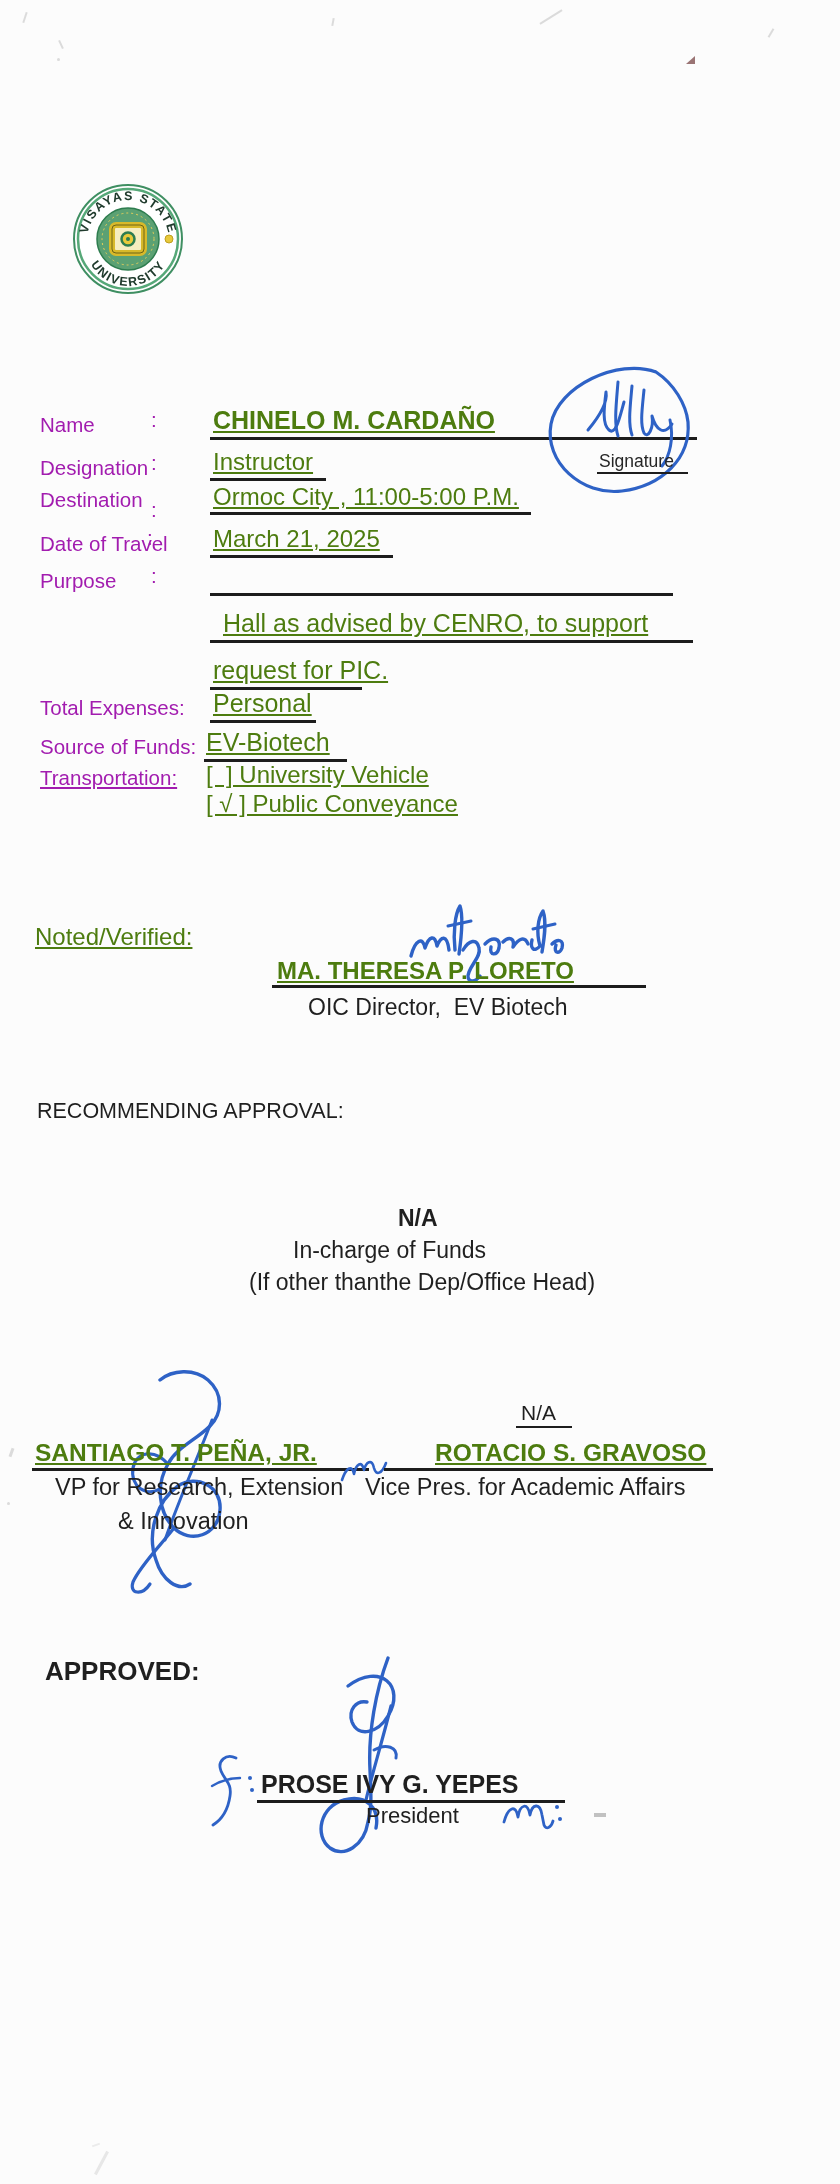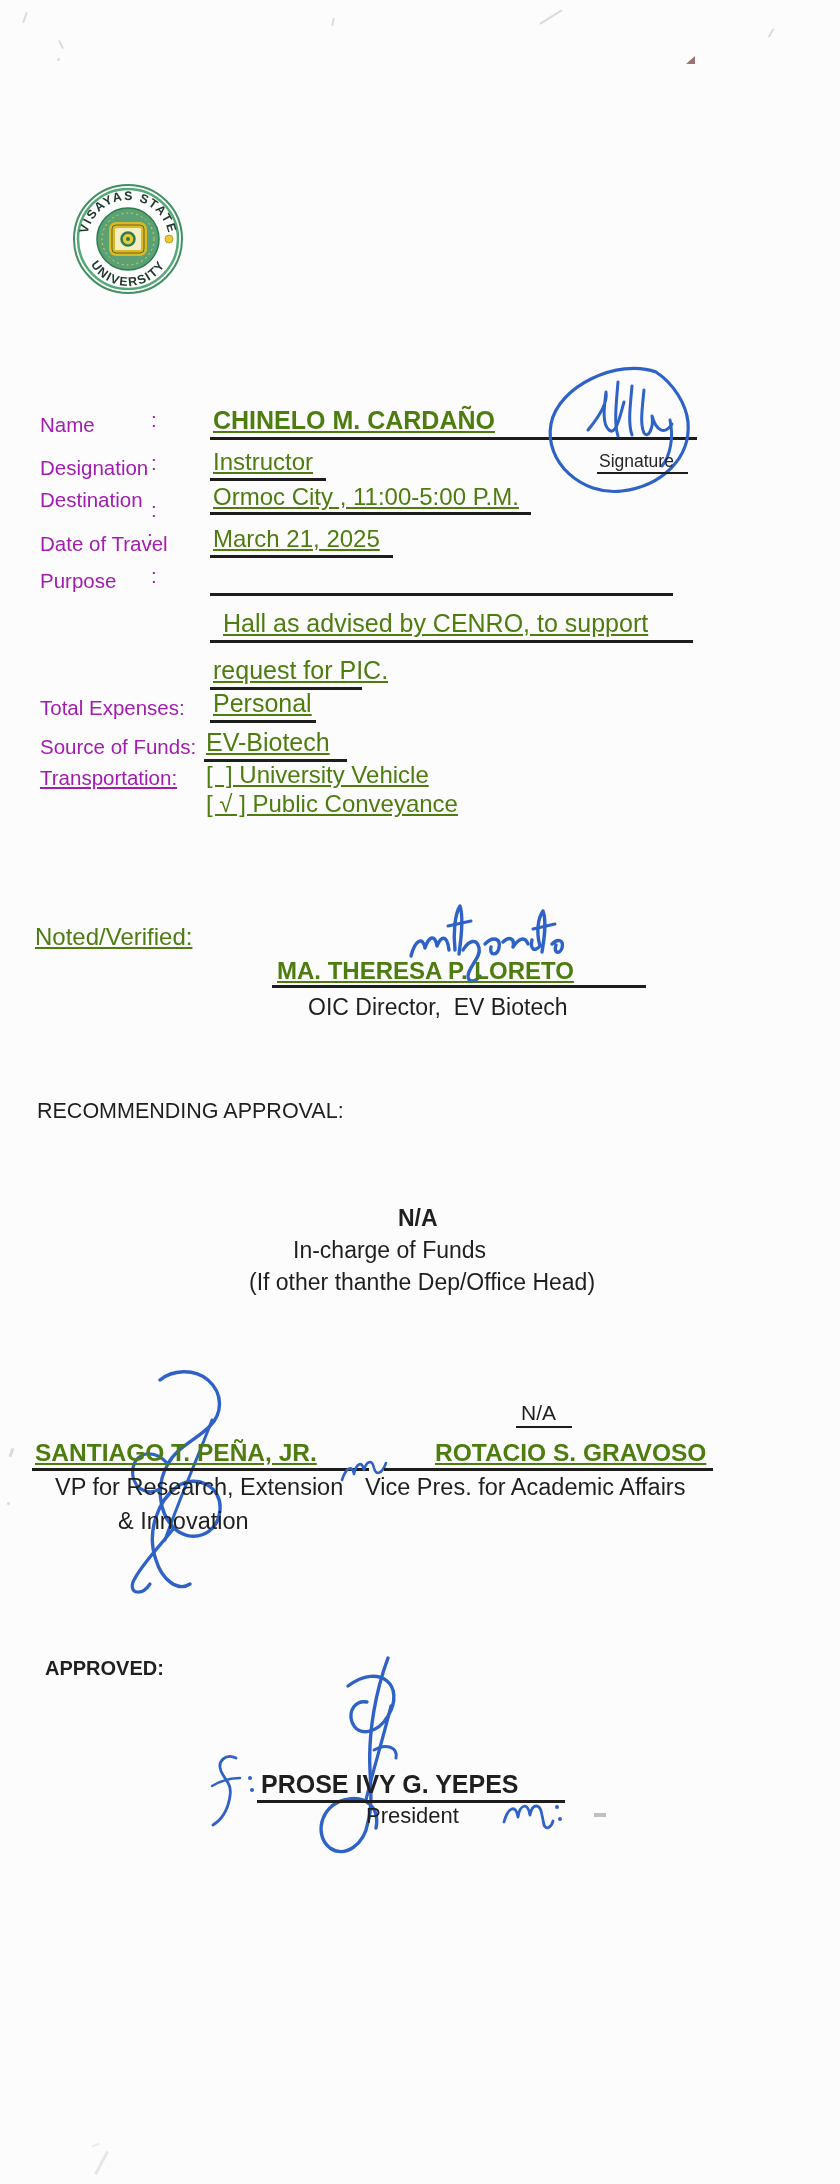--- a/index.html
+++ b/index.html
@@ -139,21 +139,21 @@
 
   <div class="abs" style="left:521px;top:1402px;font-size:21px;">N/A</div>
   <div class="rule" style="left:516px;top:1426px;width:56px;height:2px;"></div>
   <div class="abs val b" style="left:389px;top:1440px;font-size:24.5px;margin-left:46px;">ROTACIO S. GRAVOSO</div>
   <div class="rule" style="left:384px;top:1468px;width:329px;height:3px;"></div>
   <div class="abs" style="left:352px;top:1475px;font-size:23.5px;margin-left:13px;">Vice Pres. for Academic Affairs</div>
 
   <div class="speck" style="left:10px;top:1448px;width:3px;height:9px;transform:rotate(20deg);"></div>
   <div class="speck" style="left:7px;top:1502px;width:3px;height:3px;border-radius:50%;"></div>
 
-  <div class="abs b" style="left:45px;top:1658px;font-size:20px;">APPROVED:</div>
+  <div class="abs b" style="left:45px;top:1658px;font-size:26px;">APPROVED:</div>
 
   <svg class="ink" style="left:292px;top:1650px;" width="140" height="215" viewBox="0 0 140 215">
     <path d="M96,8 C84,40 76,82 78,120 C79,142 80,158 76,172 C72,196 52,208 38,198 C22,186 28,156 52,150 C74,144 88,158 84,178" stroke-width="3.4"></path>
     <path d="M56,36 C88,12 114,36 96,66 C86,83 66,88 60,72 C56,60 64,50 75,52" stroke-width="3.4"></path>
     <path d="M99,56 C89,96 80,124 74,150" stroke-width="3.2"></path>
     <path d="M82,100 C94,93 106,97 104,108" stroke-width="3"></path>
   </svg>
   <svg class="ink" style="left:202px;top:1750px;" width="58" height="78" viewBox="0 0 58 78">
     <path d="M34,8 C24,3 15,11 19,21 C23,31 30,33 28,46 C26,60 19,70 11,75" stroke-width="2.8"></path>
     <path d="M10,36 C20,30 30,28 38,28" stroke-width="2.4"></path>

